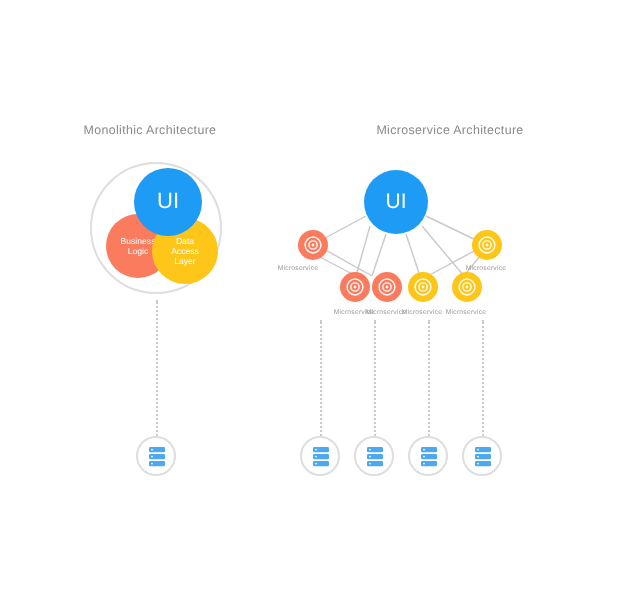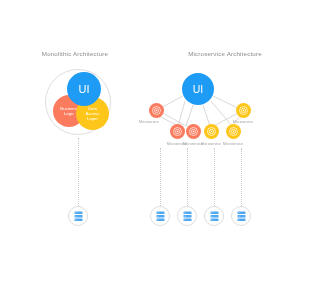--- a/index.html
+++ b/index.html
@@ -2,21 +2,21 @@
 <html><head>
 <meta charset="utf-8">
 <style>
   html,body{margin:0;padding:0;}
   body{
     width:300px;height:300px;
     background:#ffffff;
     font-family:"Liberation Sans", sans-serif;
     overflow:hidden;
   }
-  #stage{position:relative;width:300px;height:256px;}
+  #stage{position:relative;width:300px;height:256px;margin-top:12px;}
 
   .panel-title{
     position:absolute;
     font-size:6.2px;
     color:#8a8a8a;
     letter-spacing:.18px;
     white-space:nowrap;
     text-align:center;
   }
   #mono-title{left:0;width:150px;top:50px;}

